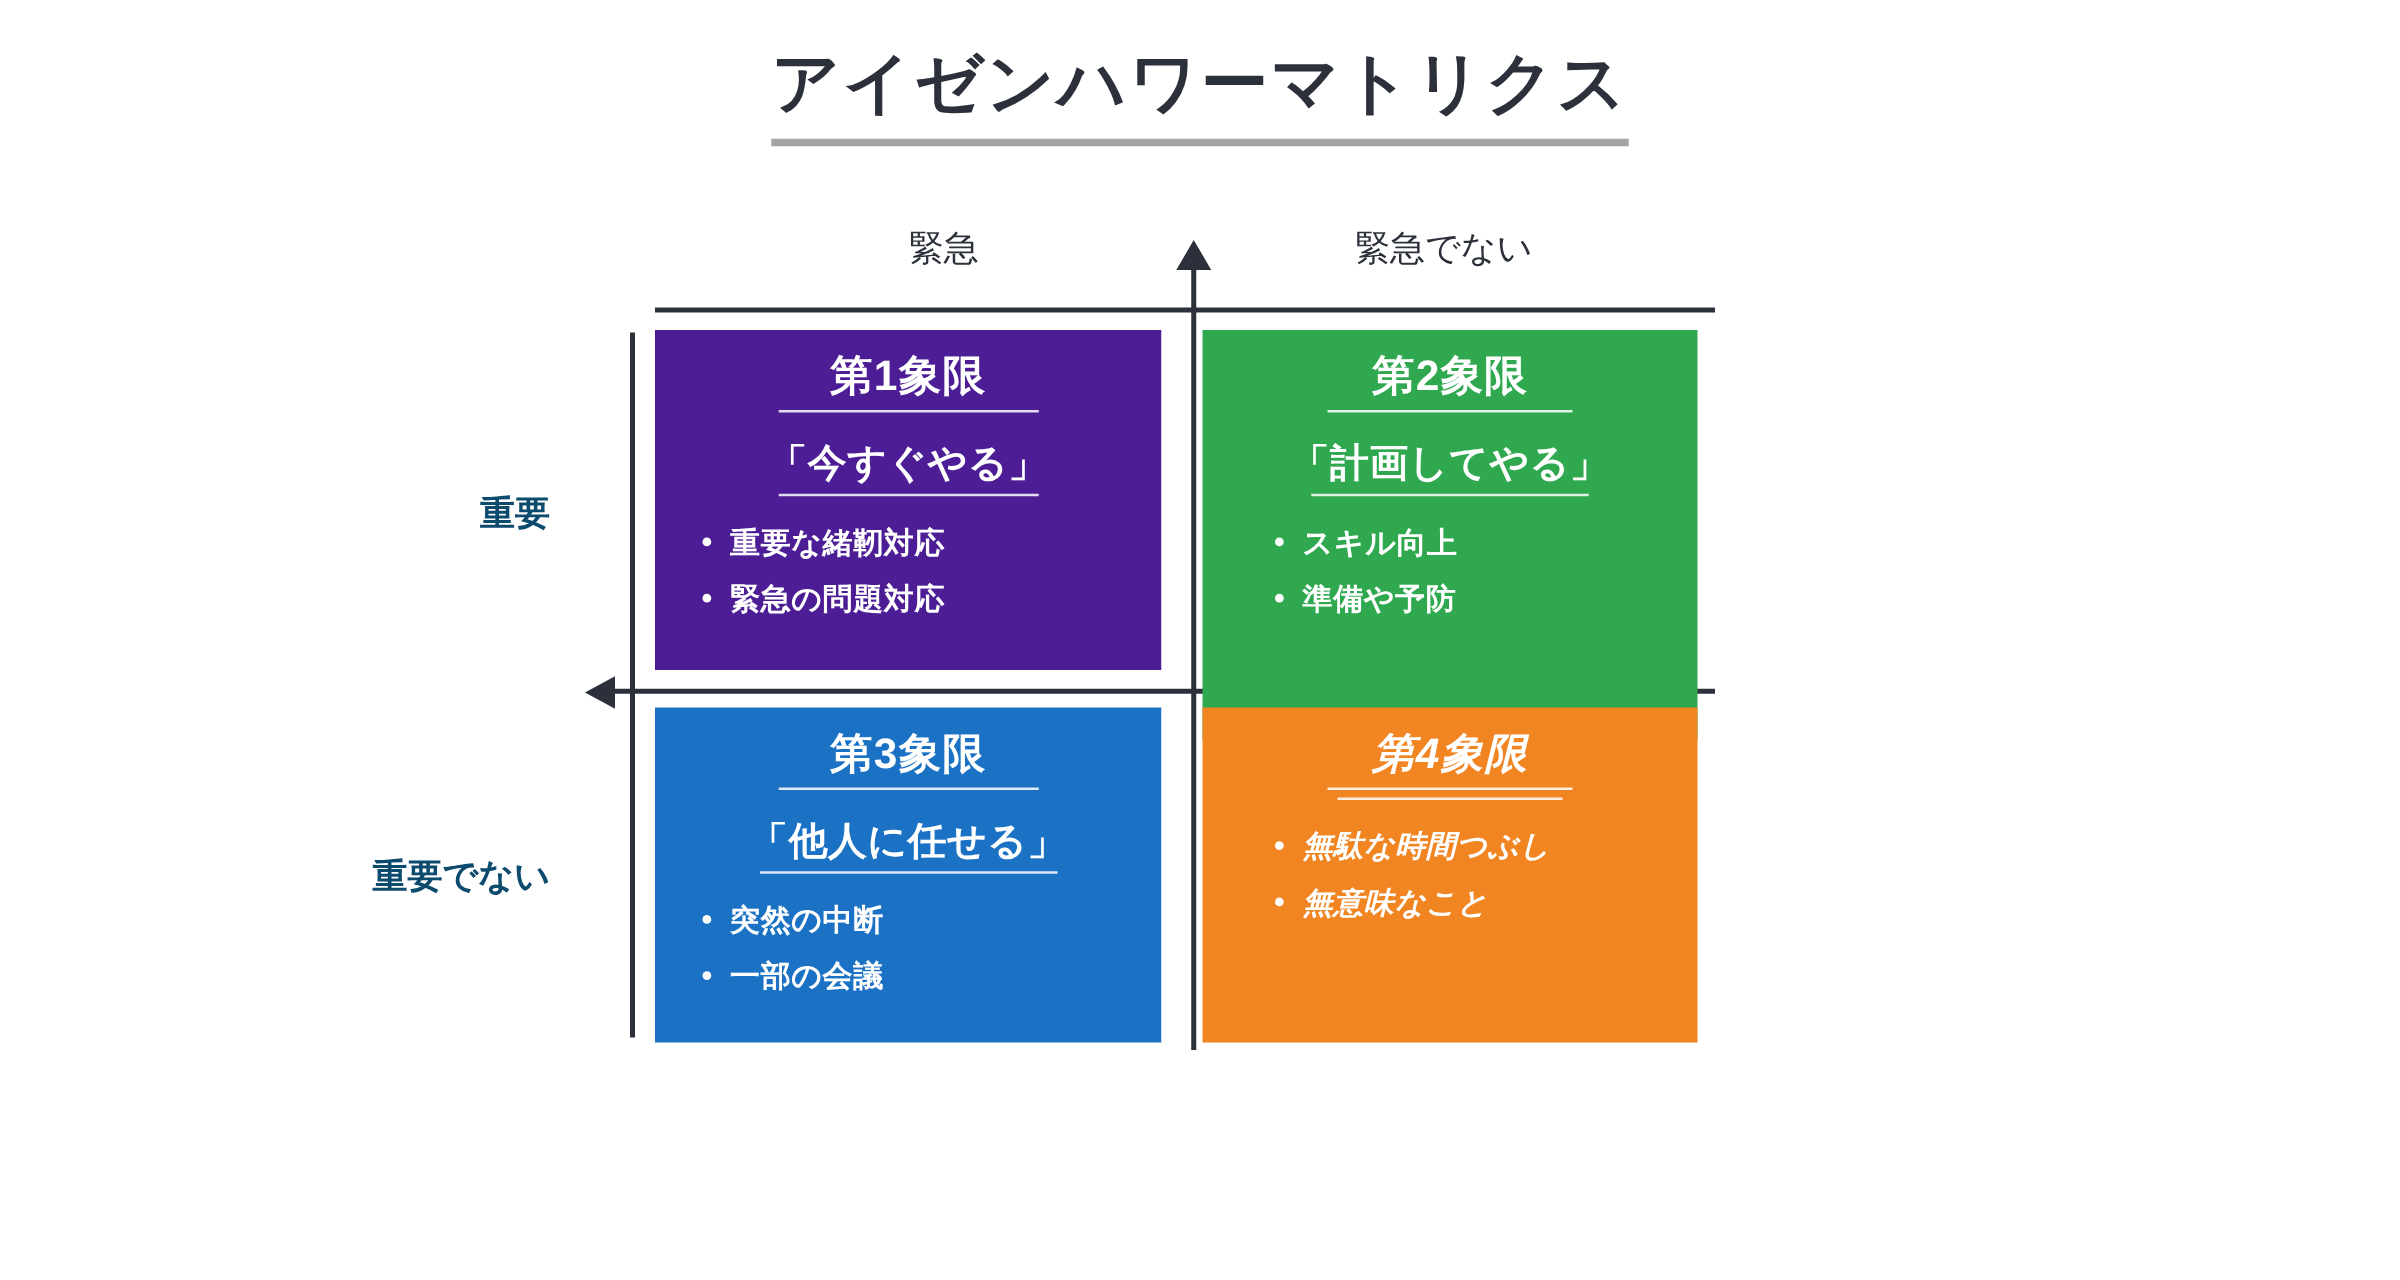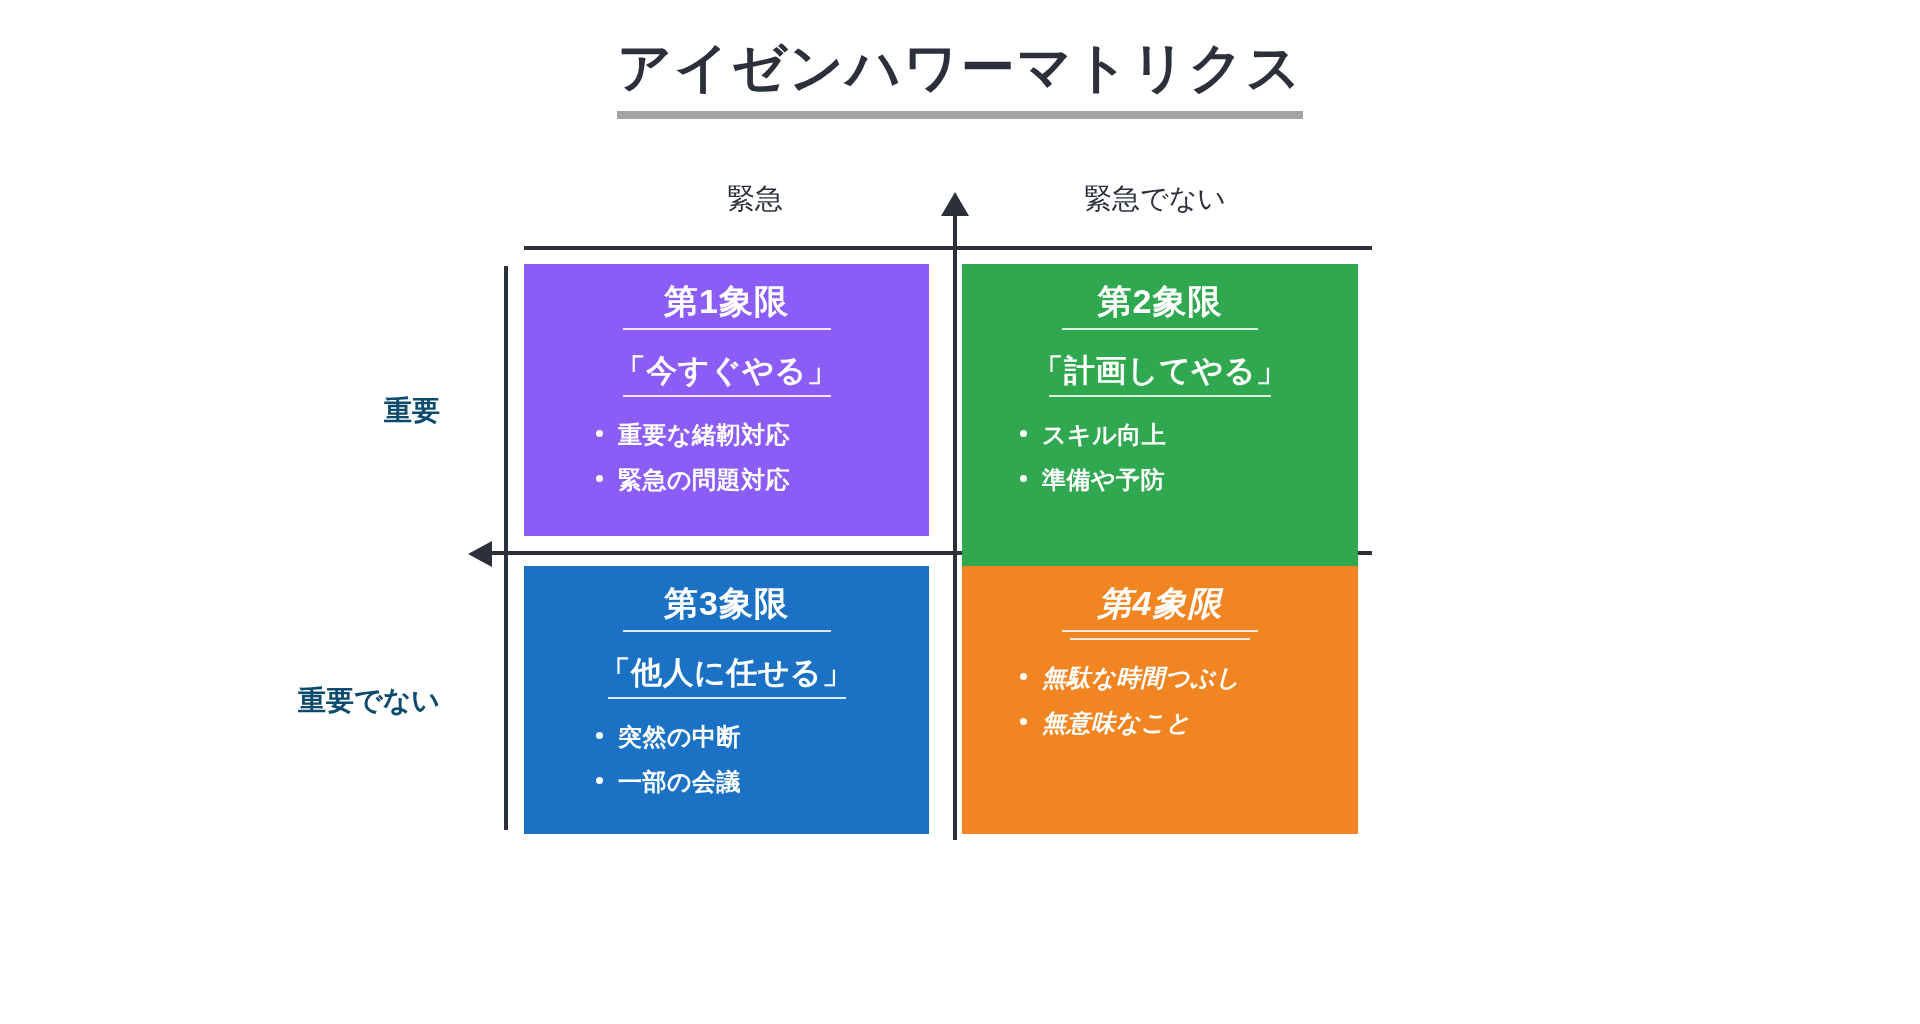--- a/index.html
+++ b/index.html
@@ -19,21 +19,21 @@
     text-align:center;
   }
   .title{
     display:inline-block;
     font-size:54px;
     font-weight:700;
     color:#2b303b;
     letter-spacing:2px;
     line-height:1.1;
     padding-bottom:14px;
-    border-bottom:8px solid #a3a3a3;
+    border-bottom:6px solid #a3a3a3;
   }
 
   
   .col-head{
     position:absolute;
     font-size:28px;
     font-weight:500;
     color:#2b303b;
     white-space:nowrap;
     text-align:center;
@@ -127,21 +127,21 @@
     margin:6px auto 0 auto;
   }
   .card.q1 .sub-rule{width:208px;}
   .card.q2 .sub-rule{width:222px;}
   .card.q3 .sub-rule{width:238px;}
   .card.q4 .sub-rule{width:180px;}
 
   .bullets{
     list-style:none;
     margin:20px 0 0 0;
-    padding:0 0 0 72px;
+    padding:0 0 0 38px;
     font-size:24px;
     font-weight:700;
     line-height:1.48;
     letter-spacing:0.5px;
   }
   .card.q2 .bullets,.card.q4 .bullets{padding-left:58px;}
   .bullets li{position:relative;padding-left:22px;margin-bottom:9px;white-space:nowrap;}
   .bullets li::before{
     content:"";
     position:absolute;left:0;top:13px;
@@ -164,21 +164,21 @@
   <div class="row-head important">重要</div>
   <div class="row-head not-important">重要でない</div>
 
   <div class="axis-top"></div>
   <div class="axis-left"></div>
   <div class="axis-v"></div>
   <div class="axis-v-arrow"></div>
   <div class="axis-h"></div>
   <div class="axis-h-arrow"></div>
 
-  <div class="card q1" style="background: #8b5cf6;">
+  <div class="card q1" style="background: #4c1d95;">
     <div class="card-title">第1象限</div>
     <div class="title-rule"></div>
     <div class="card-sub">「今すぐやる」</div>
     <div class="sub-rule"></div>
     <ul class="bullets">
       <li>重要な緒靭対応</li>
       <li>緊急の問題対応</li>
     </ul>
   </div>
 

